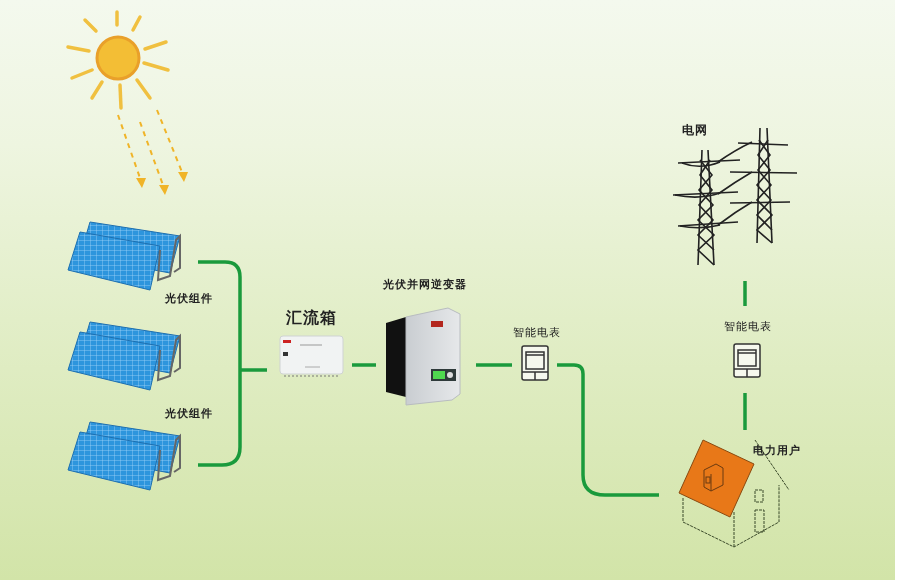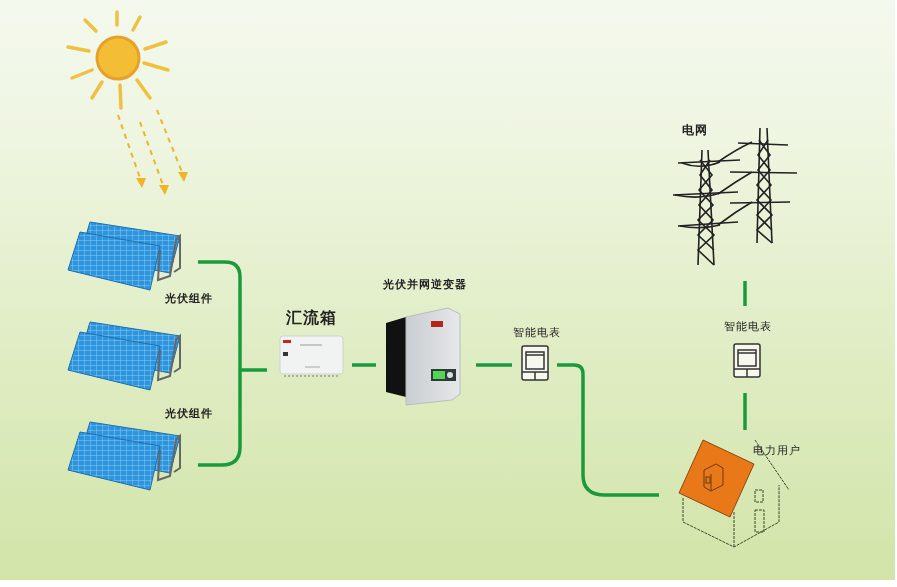--- a/index.html
+++ b/index.html
@@ -150,14 +150,14 @@
   </g>
 </svg>
 
 <div class="lbl" style="left:165px;top:291px">光伏组件</div>
 <div class="lbl" style="left:165px;top:406px">光伏组件</div>
 <div class="lbl" style="left:286px;top:308px;font-size:16px">汇流箱</div>
 <div class="lbl" style="left:383px;top:277px">光伏并网逆变器</div>
 <div class="lbl" style="left:513px;top:325px;font-weight:normal">智能电表</div>
 <div class="lbl" style="left:682px;top:122px;font-size:12px">电网</div>
 <div class="lbl" style="left:724px;top:319px;font-weight:normal">智能电表</div>
-<div class="lbl" style="left:753px;top:443px;font-weight:normal">电力用户</div>
+<div class="lbl" style="left:753px;top:443px;font-weight:bold">电力用户</div>
 </div>
 
 </body></html>

